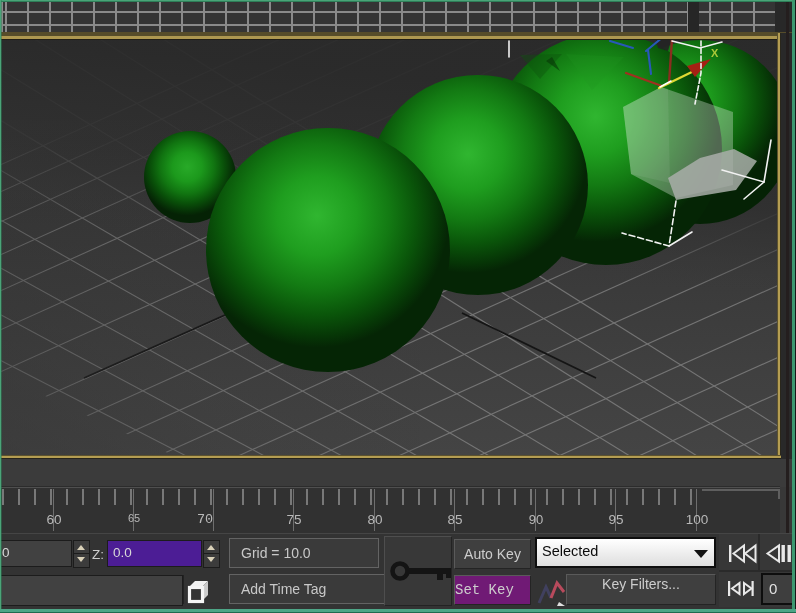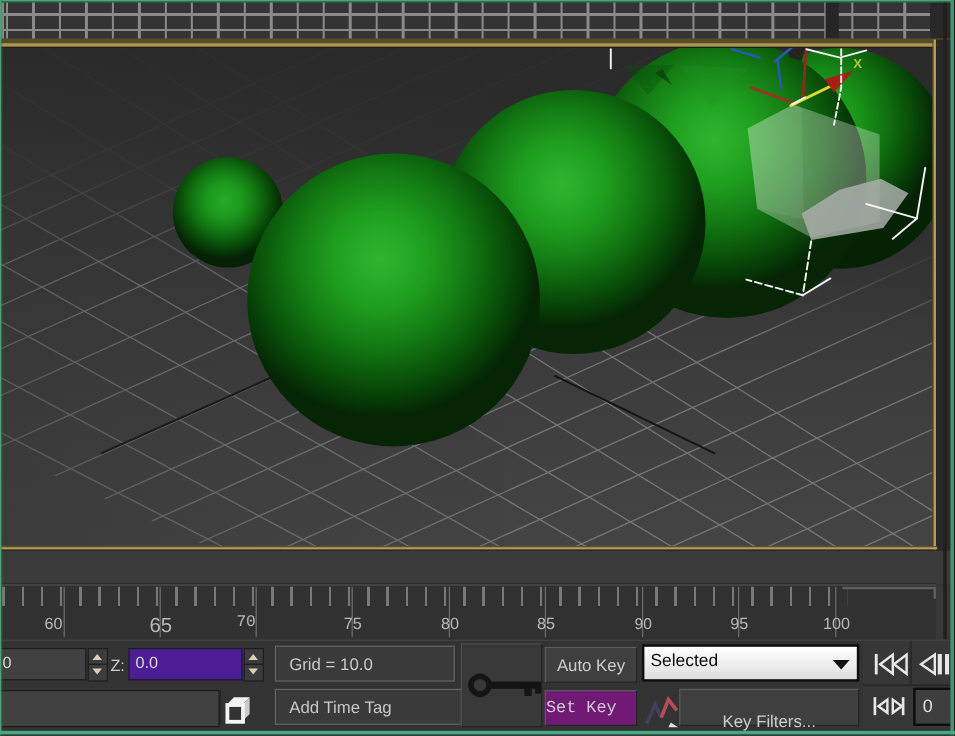--- a/index.html
+++ b/index.html
@@ -157,22 +157,22 @@
 <div style="position:absolute;left:778px;top:489px;width:2px;height:10px;background:#5f5f5f;"></div>
 <div style="position:absolute;left:53px;top:489px;width:1px;height:42px;background:#6e6e6e;"></div>
 <div style="position:absolute;left:133px;top:489px;width:1px;height:42px;background:#6e6e6e;"></div>
 <div style="position:absolute;left:213px;top:489px;width:1px;height:42px;background:#6e6e6e;"></div>
 <div style="position:absolute;left:293px;top:489px;width:1px;height:42px;background:#6e6e6e;"></div>
 <div style="position:absolute;left:374px;top:489px;width:1px;height:42px;background:#6e6e6e;"></div>
 <div style="position:absolute;left:454px;top:489px;width:1px;height:42px;background:#6e6e6e;"></div>
 <div style="position:absolute;left:535px;top:489px;width:1px;height:42px;background:#6e6e6e;"></div>
 <div style="position:absolute;left:615px;top:489px;width:1px;height:42px;background:#6e6e6e;"></div>
 <div style="position:absolute;left:696px;top:489px;width:1px;height:42px;background:#6e6e6e;"></div>
-<div style="position:absolute;left:37px;top:512px;width:34px;font-family:'Liberation Sans',sans-serif;font-size:13.5px;color:#b8b8b8;">60</div>
-<div style="position:absolute;left:117px;top:512px;width:34px;text-align:center;font-family:'Liberation Sans',sans-serif;font-size:17px;color:#b8b8b8;">65</div>
+<div style="position:absolute;left:37px;top:512px;width:34px;text-align:center;font-family:'Liberation Sans',sans-serif;font-size:13.5px;color:#b8b8b8;">60</div>
+<div style="position:absolute;left:117px;top:512px;width:34px;text-align:center;font-family:'Liberation Sans',sans-serif;font-size:11px;color:#b8b8b8;">65</div>
 <div style="position:absolute;left:197px;top:512px;width:34px;text-align:left;font-family:Liberation Mono, monospace;font-size:13.5px;color:#b8b8b8;">70</div>
 <div style="position:absolute;left:277px;top:512px;width:34px;text-align:center;font-family:'Liberation Sans',sans-serif;font-size:13.5px;color:#b8b8b8;">75</div>
 <div style="position:absolute;left:358px;top:512px;width:34px;text-align:center;font-family:'Liberation Sans',sans-serif;font-size:13.5px;color:#b8b8b8;">80</div>
 <div style="position:absolute;left:438px;top:512px;width:34px;text-align:center;font-family:'Liberation Sans',sans-serif;font-size:13.5px;color:#b8b8b8;">85</div>
 <div style="position:absolute;left:519px;top:512px;width:34px;text-align:center;font-family:'Liberation Sans',sans-serif;font-size:13px;color:#b8b8b8;">90</div>
 <div style="position:absolute;left:599px;top:512px;width:34px;text-align:center;font-family:'Liberation Sans',sans-serif;font-size:13.5px;color:#b8b8b8;">95</div>
 <div style="position:absolute;left:680px;top:512px;width:34px;text-align:center;font-family:'Liberation Sans',sans-serif;font-size:13.5px;color:#b8b8b8;">100</div>
 <div style="position:absolute;left:786px;top:0px;width:3px;height:533px;background:#241e1e;"></div>
 <div style="position:absolute;left:0;top:533px;width:796px;height:77px;background:#333333;"></div>
 <div style="position:absolute;left:0;top:533px;width:796px;height:1px;background:#454545;"></div>
@@ -198,21 +198,21 @@
     </svg>
 <div style="position:absolute;left:384px;top:536px;width:68px;height:70px;background:#383838;border:1px solid;border-color:#4e4e4e #232323 #232323 #4e4e4e;box-sizing:border-box;"></div>
 <svg width="66" height="26" viewBox="0 0 66 26" style="position:absolute;left:389px;top:558px">
       <circle cx="11" cy="13" r="7.5" fill="none" stroke="#141414" stroke-width="4.6"></circle>
       <rect x="18" y="10" width="44" height="6" fill="#141414"></rect>
       <rect x="48" y="14" width="6" height="8" fill="#141414"></rect>
       <rect x="57" y="14" width="5" height="6" fill="#141414"></rect>
     </svg>
 <div style="position:absolute;left:454px;top:539px;width:77px;height:30px;background:#3f3f3f;border:1px solid;border-color:#5a5a5a #242424 #242424 #5a5a5a;color:#cdcdcd;font-family:'Liberation Sans',sans-serif;font-size:14px;text-align:center;box-sizing:border-box;padding-top:6px;">Auto Key</div>
 <div style="position:absolute;left:454px;top:575px;width:77px;height:30px;background:#701a75;border:1px solid;border-color:#5a5a5a #242424 #242424 #5a5a5a;color:#cdcdcd;font-family:Liberation Mono, monospace;font-size:14px;text-align:left;box-sizing:border-box;padding-top:6px;">Set Key</div>
-<div style="position:absolute;left:566px;top:574px;width:150px;height:31px;background:#3f3f3f;border:1px solid;border-color:#5a5a5a #242424 #242424 #5a5a5a;color:#cdcdcd;font-family:'Liberation Sans',sans-serif;font-size:14px;text-align:center;box-sizing:border-box;padding-top:18px;">Key Filters...</div>
+<div style="position:absolute;left:566px;top:574px;width:150px;height:31px;background:#3f3f3f;border:1px solid;border-color:#5a5a5a #242424 #242424 #5a5a5a;color:#cdcdcd;font-family:'Liberation Sans',sans-serif;font-size:14px;text-align:center;box-sizing:border-box;padding-top:1px;">Key Filters...</div>
 <div style="position:absolute;left:535px;top:537px;width:181px;height:31px;background:#0e0e0e;"></div>
 <div style="position:absolute;left:537px;top:539px;width:177px;height:27px;background:linear-gradient(#ffffff,#dedede);"></div>
 <div style="position:absolute;left:542px;top:543px;font-family:'Liberation Sans',sans-serif;font-size:14.5px;color:#0a0a0a;">Selected</div>
 <div style="position:absolute;left:694px;top:550px;width:0;height:0;border-left:7px solid transparent;border-right:7px solid transparent;border-top:8px solid #111111;"></div>
 <svg width="32" height="30" viewBox="0 0 32 30" style="position:absolute;left:535px;top:578px">
       <polyline points="4,25 11,9 16,20" fill="none" stroke="#40405e" stroke-width="3"></polyline>
       <polyline points="16,20 22,5 29,14" fill="none" stroke="#b84a5c" stroke-width="3"></polyline>
       <polygon points="24,24 30,28 22,28" fill="#e0e0e0"></polygon>
     </svg>
 <div style="position:absolute;left:719px;top:534px;width:77px;height:73px;background:#373737;"></div>

